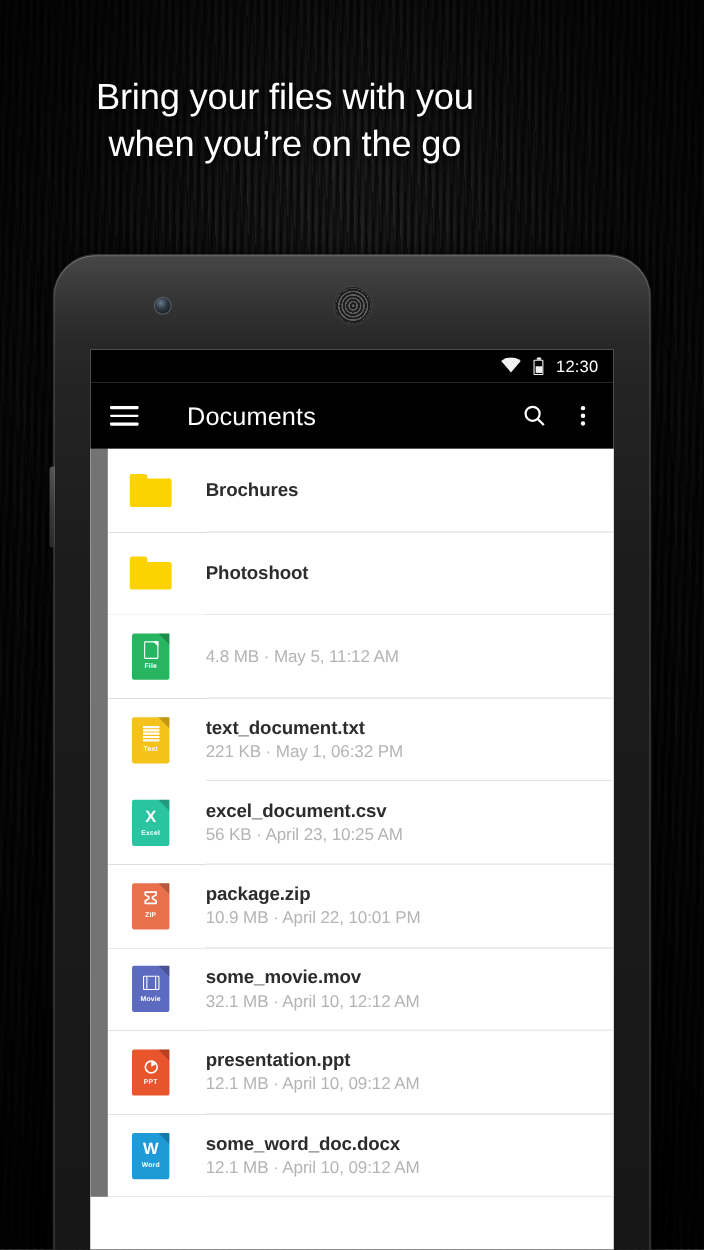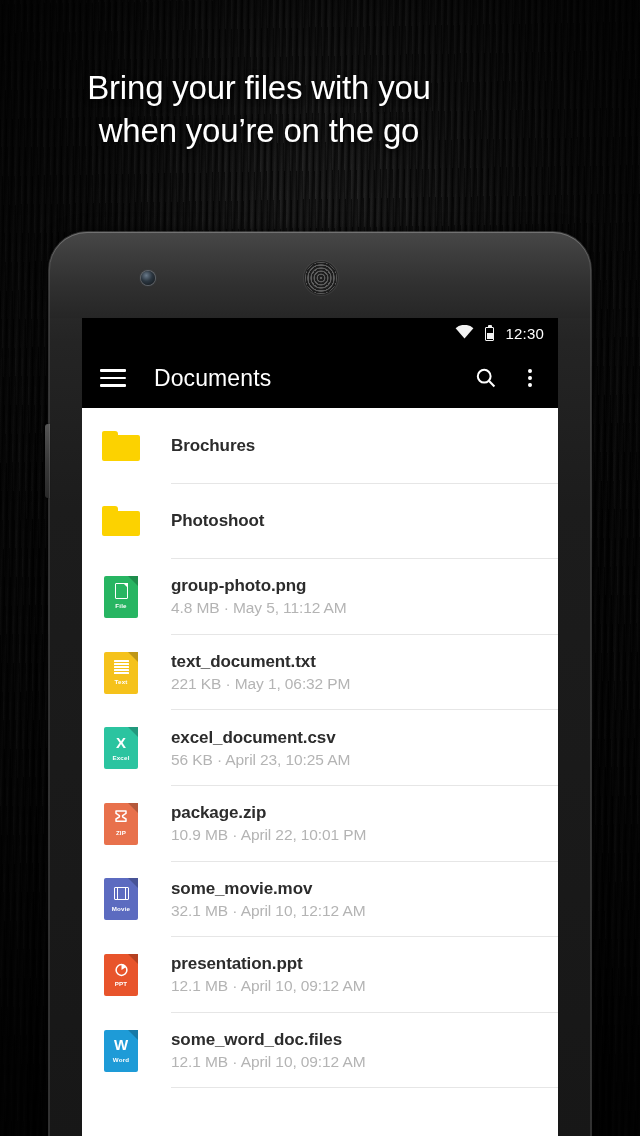--- a/index.html
+++ b/index.html
@@ -110,29 +110,29 @@
   
   .appbar{
     height:60px; background:#000000;
     display:flex; align-items:center; padding:0 14px 0 18px;
     position:relative;
   }
   .hamburger{ width:26px; height:18px; display:flex; flex-direction:column; justify-content:space-between; cursor:pointer; }
   .hamburger span{ display:block; height:2.6px; background:#ffffff; border-radius:1px; }
   .appbar-title{
     color:#ffffff; font-size:23px; font-weight:400;
-    margin-left:28px; letter-spacing:0.1px; flex:1;
+    margin-left:44px; letter-spacing:0.1px; flex:1;
   }
   .appbar-actions{ display:flex; align-items:center; gap:16px; }
   .ic-btn{ width:28px; height:28px; display:flex; align-items:center; justify-content:center; cursor:pointer; }
   .kebab{ display:flex; flex-direction:column; gap:3.6px; align-items:center; }
   .kebab i{ width:3.8px; height:3.8px; border-radius:50%; background:#fff; display:block; }
 
   
-  .filelist{ background:#737373; }
+  .filelist{ background:#737373;padding-left:16px; }
   .row{
     display:flex; align-items:center;
     height:75.6px; padding-left:15px; position:relative;
     background:#ffffff;
   }
   .row .divider{
     position:absolute; left:89px; right:0; bottom:0; height:1px; background:#e6e6e6;
   }
   .row-icon{ width:48px; display:flex; justify-content:center; align-items:center; flex-shrink:0; }
   .row-text{ margin-left:26px; min-width:0; }
@@ -278,21 +278,20 @@
           <div class="row-icon">
             <span class="file-ic" style="background:#27B562">
               <span class="fold"></span>
               <span class="glyph">
                 <span class="g-page"></span>
               </span>
               <span class="tag">File</span>
             </span>
           </div>
           <div class="row-text">
-            <div class="fname">group-photo.png</div>
             <div class="fmeta">4.8 MB · May 5, 11:12 AM</div>
           </div>
           <div class="divider" style="background: rgb(230, 230, 230);"></div>
         </div>
         <div class="row">
           <div class="row-icon">
             <span class="file-ic" style="background:#F5C21B">
               <span class="fold"></span>
               <span class="glyph">
                 <span class="g-lines">
@@ -389,21 +388,21 @@
           <div class="row-icon">
             <span class="file-ic" style="background:#1E9BD7">
               <span class="fold"></span>
               <span class="glyph">
                 <span>W</span>
               </span>
               <span class="tag">Word</span>
             </span>
           </div>
           <div class="row-text">
-            <div class="fname">some_word_doc.files</div>
+            <div class="fname">some_word_doc.docx</div>
             <div class="fmeta">12.1 MB · April 10, 09:12 AM</div>
           </div>
           <div class="divider" style="background: rgb(230, 230, 230);"></div>
         </div>
       </div>
 
   </div>
 </div>
 
 </body></html>

